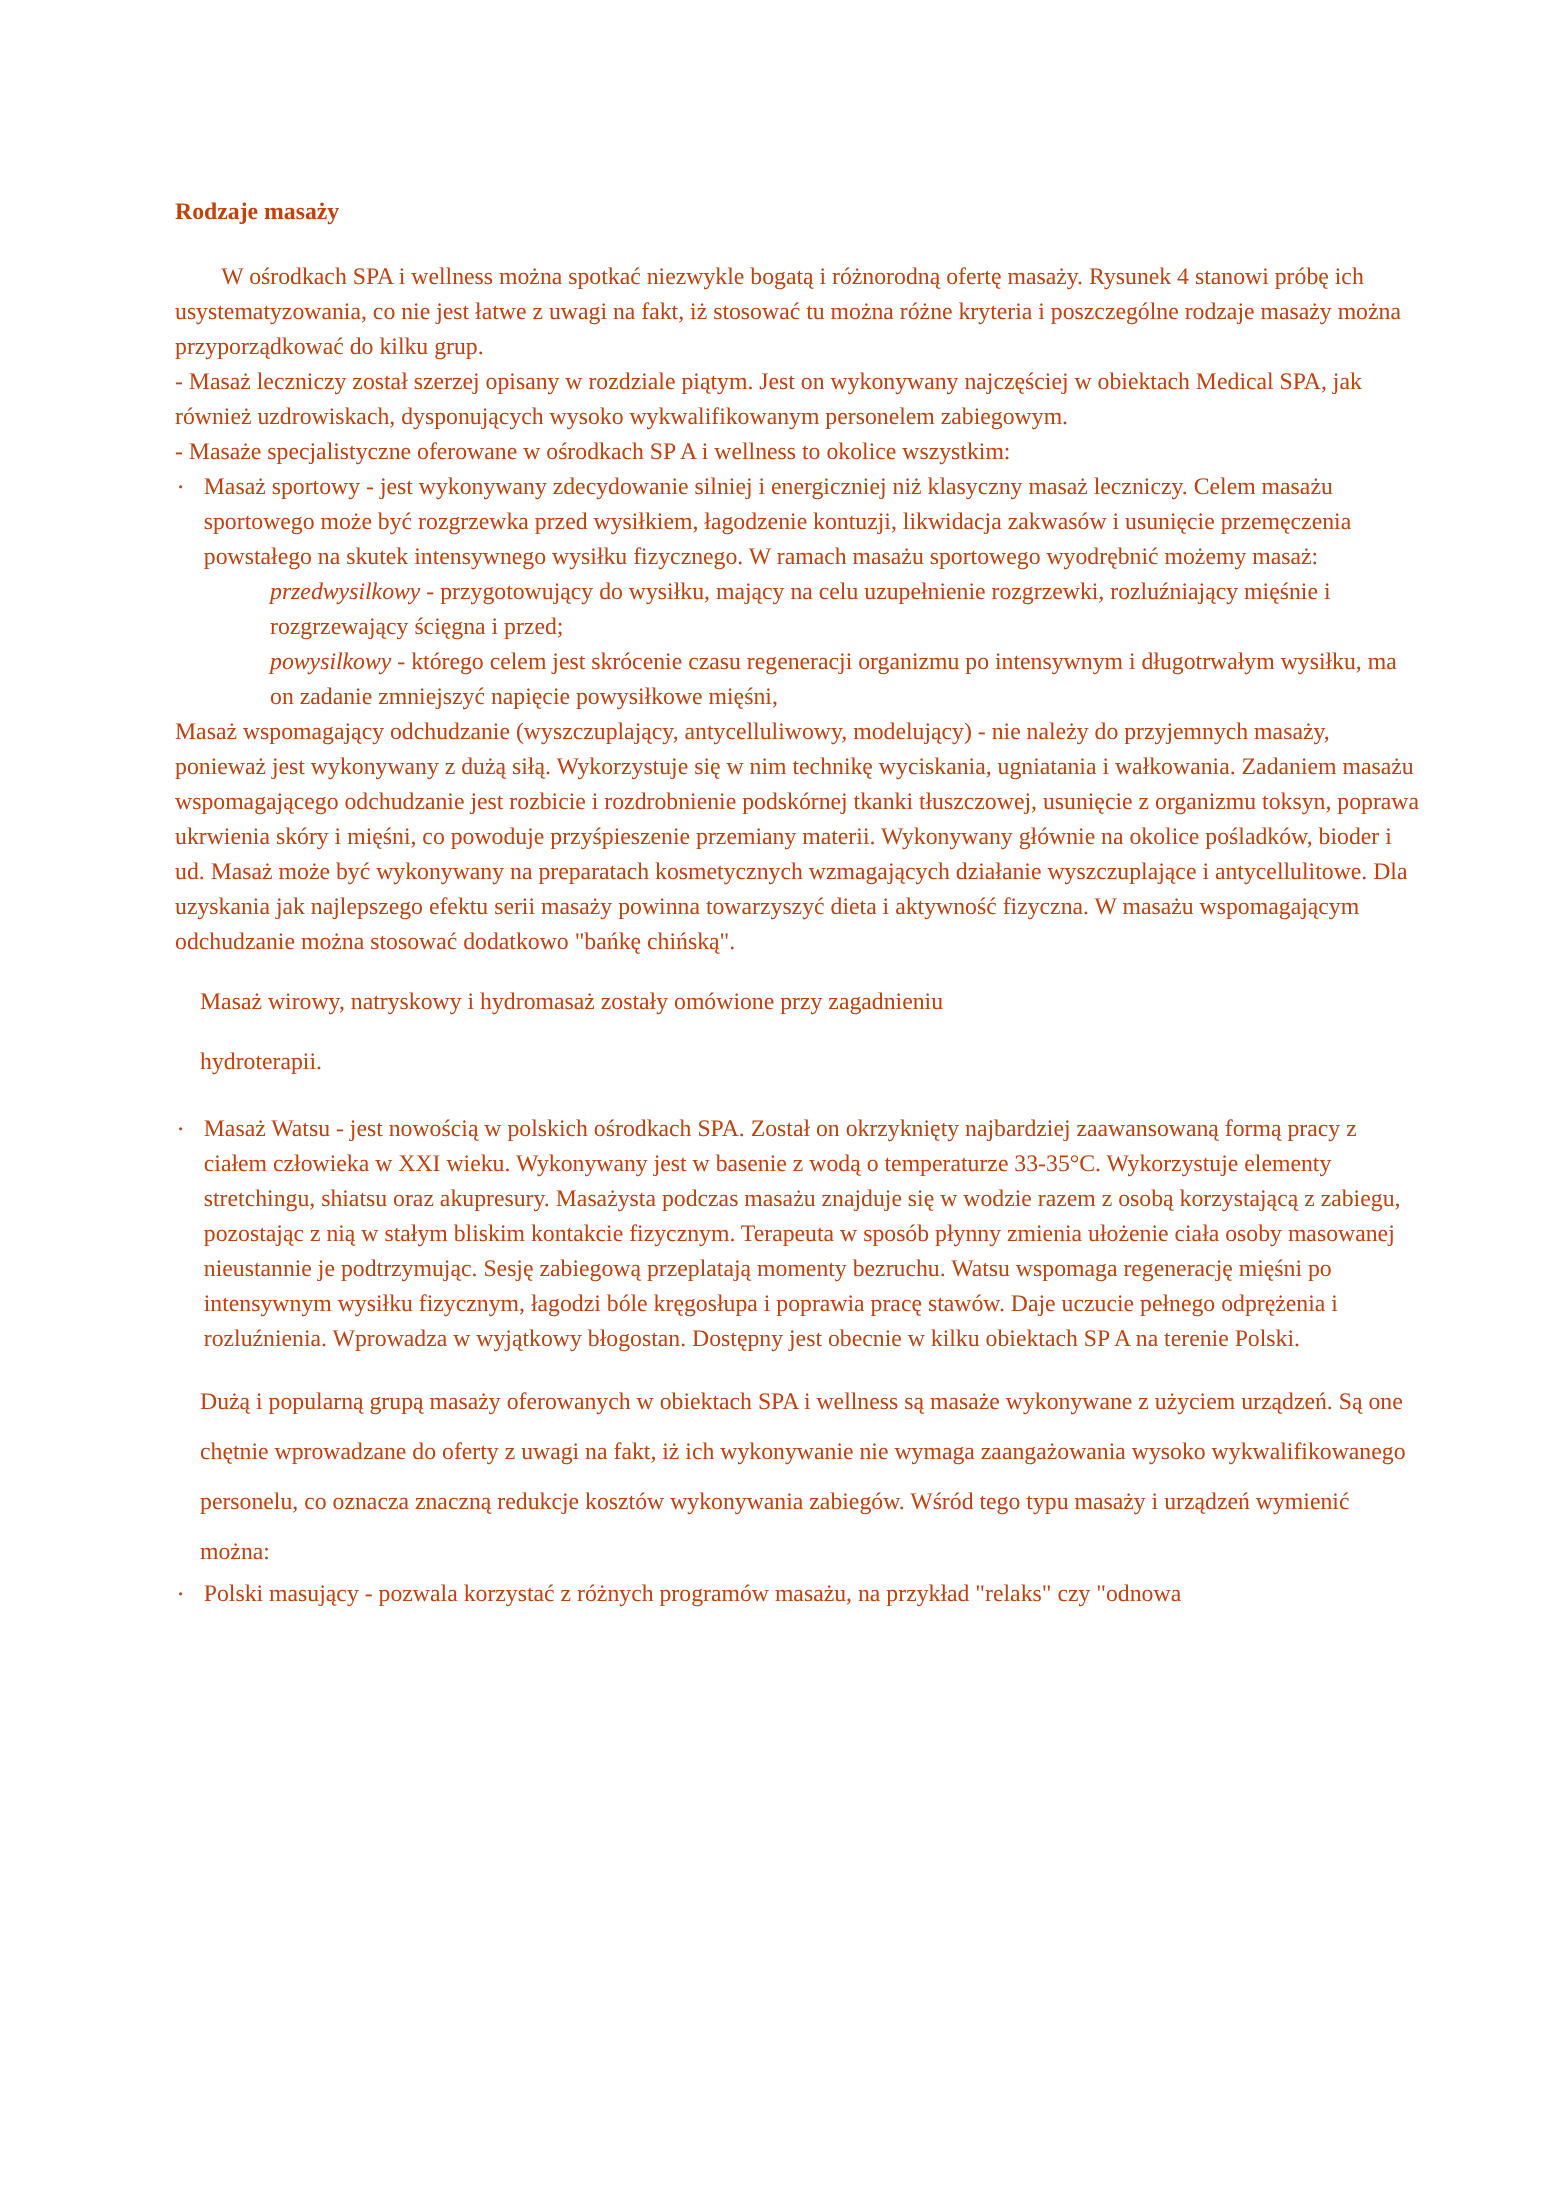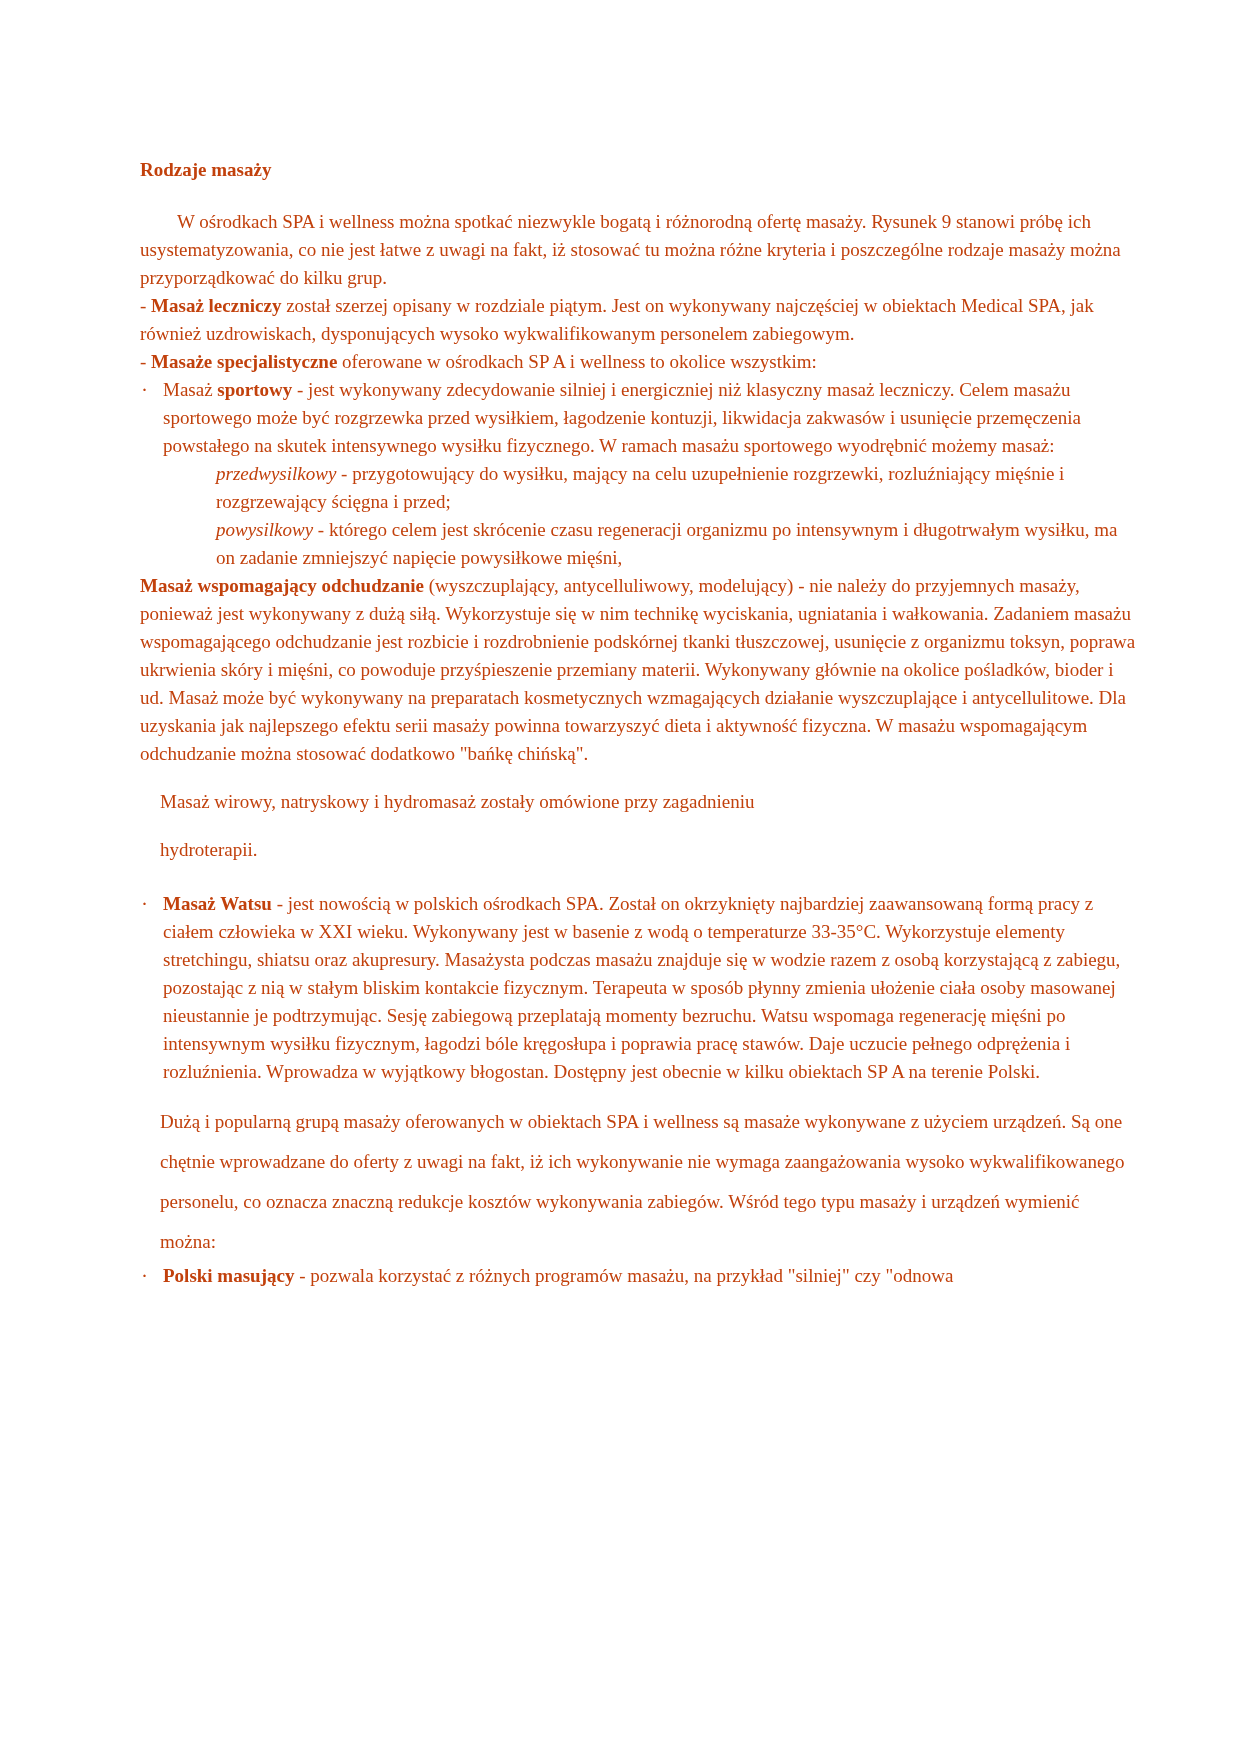--- a/index.html
+++ b/index.html
@@ -27,38 +27,38 @@
     position:relative;
     padding-left:23px;
     margin:0;
   }
   .bullet .mark {
     position:absolute;
     left:2px; top:0;
     font-size:15px;
     font-weight:bold;
   }
-  .lead-bold { font-weight:bold; }
+  .lead-bold { font-weight:normal; }
   .lead-bi { font-weight:normal; font-style:italic; }
   .subitem { margin-left:76px; }
   .water-line { margin:20px 0 0 20px; }
   .watsu-gap { margin-top:26px; }
   .devices {
     margin:16px 0 0 20px;
     line-height:40px;
   }
 </style>
 </head>
 <body>
 
 <div class="page">
 
   <div class="title">Rodzaje masaży</div>
 
-  <p class="para indent-first">W ośrodkach SPA i wellness można spotkać niezwykle bogatą i różnorodną ofertę masaży. Rysunek 9 stanowi próbę ich usystematyzowania, co nie jest łatwe z uwagi na fakt, iż stosować tu można różne kryteria i poszczególne rodzaje masaży można przyporządkować do kilku grup.</p>
+  <p class="para indent-first">W ośrodkach SPA i wellness można spotkać niezwykle bogatą i różnorodną ofertę masaży. Rysunek 4 stanowi próbę ich usystematyzowania, co nie jest łatwe z uwagi na fakt, iż stosować tu można różne kryteria i poszczególne rodzaje masaży można przyporządkować do kilku grup.</p>
 
   <p class="para"><span>- </span><span class="lead-bold">Masaż leczniczy</span><span> został szerzej opisany w rozdziale piątym. Jest on wykonywany najczęściej w obiektach Medical SPA, jak również uzdrowiskach, dysponujących wysoko wykwalifikowanym personelem zabiegowym.</span></p>
 
   <p class="para"><span>- </span><span class="lead-bold">Masaże specjalistyczne</span><span> oferowane w ośrodkach SP A i wellness to okolice wszystkim:</span></p>
 
   <div class="bullet"><span class="mark">·</span><span>Masaż </span><span class="lead-bold">sportowy</span><span> - jest wykonywany zdecydowanie silniej i energiczniej niż klasyczny masaż leczniczy. Celem masażu sportowego może być rozgrzewka przed wysiłkiem, łagodzenie kontuzji, likwidacja zakwasów i usunięcie przemęczenia powstałego na skutek intensywnego wysiłku fizycznego. W ramach masażu sportowego wyodrębnić możemy masaż:</span></div>
 
   <div class="subitem"><span class="lead-bi">przedwysilkowy</span><span> - przygotowujący do wysiłku, mający na celu uzupełnienie rozgrzewki, rozluźniający mięśnie i rozgrzewający ścięgna i przed;</span></div>
 
 
@@ -67,15 +67,15 @@
 
   <p class="para"><span class="lead-bold">Masaż wspomagający odchudzanie</span><span> (wyszczuplający, antycelluliwowy, modelujący) - nie należy do przyjemnych masaży, ponieważ jest wykonywany z dużą siłą. Wykorzystuje się w nim technikę wyciskania, ugniatania i wałkowania. Zadaniem masażu wspomagającego odchudzanie jest rozbicie i rozdrobnienie podskórnej tkanki tłuszczowej, usunięcie z organizmu toksyn, poprawa ukrwienia skóry i mięśni, co powoduje przyśpieszenie przemiany materii. Wykonywany głównie na okolice pośladków, bioder i ud. Masaż może być wykonywany na preparatach kosmetycznych wzmagających działanie wyszczuplające i antycellulitowe. Dla uzyskania jak najlepszego efektu serii masaży powinna towarzyszyć dieta i aktywność fizyczna. W masażu wspomagającym odchudzanie można stosować dodatkowo "bańkę chińską".</span></p>
 
   <div class="water-line">Masaż wirowy, natryskowy i hydromasaż zostały omówione przy zagadnieniu</div>
   <div class="water-line">hydroterapii.</div>
 
   <div class="bullet watsu-gap"><span class="mark">·</span><span class="lead-bold">Masaż Watsu</span><span> - jest nowością w polskich ośrodkach SPA. Został on okrzyknięty najbardziej zaawansowaną formą pracy z ciałem człowieka w XXI wieku. Wykonywany jest w basenie z wodą o temperaturze 33-35°C. Wykorzystuje elementy stretchingu, shiatsu oraz akupresury. Masażysta podczas masażu znajduje się w wodzie razem z osobą korzystającą z zabiegu, pozostając z nią w stałym bliskim kontakcie fizycznym. Terapeuta w sposób płynny zmienia ułożenie ciała osoby masowanej nieustannie je podtrzymując. Sesję zabiegową przeplatają momenty bezruchu. Watsu wspomaga regenerację mięśni po intensywnym wysiłku fizycznym, łagodzi bóle kręgosłupa i poprawia pracę stawów. Daje uczucie pełnego odprężenia i rozluźnienia. Wprowadza w wyjątkowy błogostan. Dostępny jest obecnie w kilku obiektach SP A na terenie Polski.</span></div>
 
   <div class="devices">Dużą i popularną grupą masaży oferowanych w obiektach SPA i wellness są masaże wykonywane z użyciem urządzeń. Są one chętnie wprowadzane do oferty z uwagi na fakt, iż ich wykonywanie nie wymaga zaangażowania wysoko wykwalifikowanego personelu, co oznacza znaczną redukcje kosztów wykonywania zabiegów. Wśród tego typu masaży i urządzeń wymienić można:</div>
 
-  <div class="bullet"><span class="mark">·</span><span class="lead-bold">Polski masujący</span><span> - pozwala korzystać z różnych programów masażu, na przykład "silniej" czy "odnowa</span></div>
+  <div class="bullet"><span class="mark">·</span><span class="lead-bold">Polski masujący</span><span> - pozwala korzystać z różnych programów masażu, na przykład "relaks" czy "odnowa</span></div>
 
 </div>
 
 </body></html>

